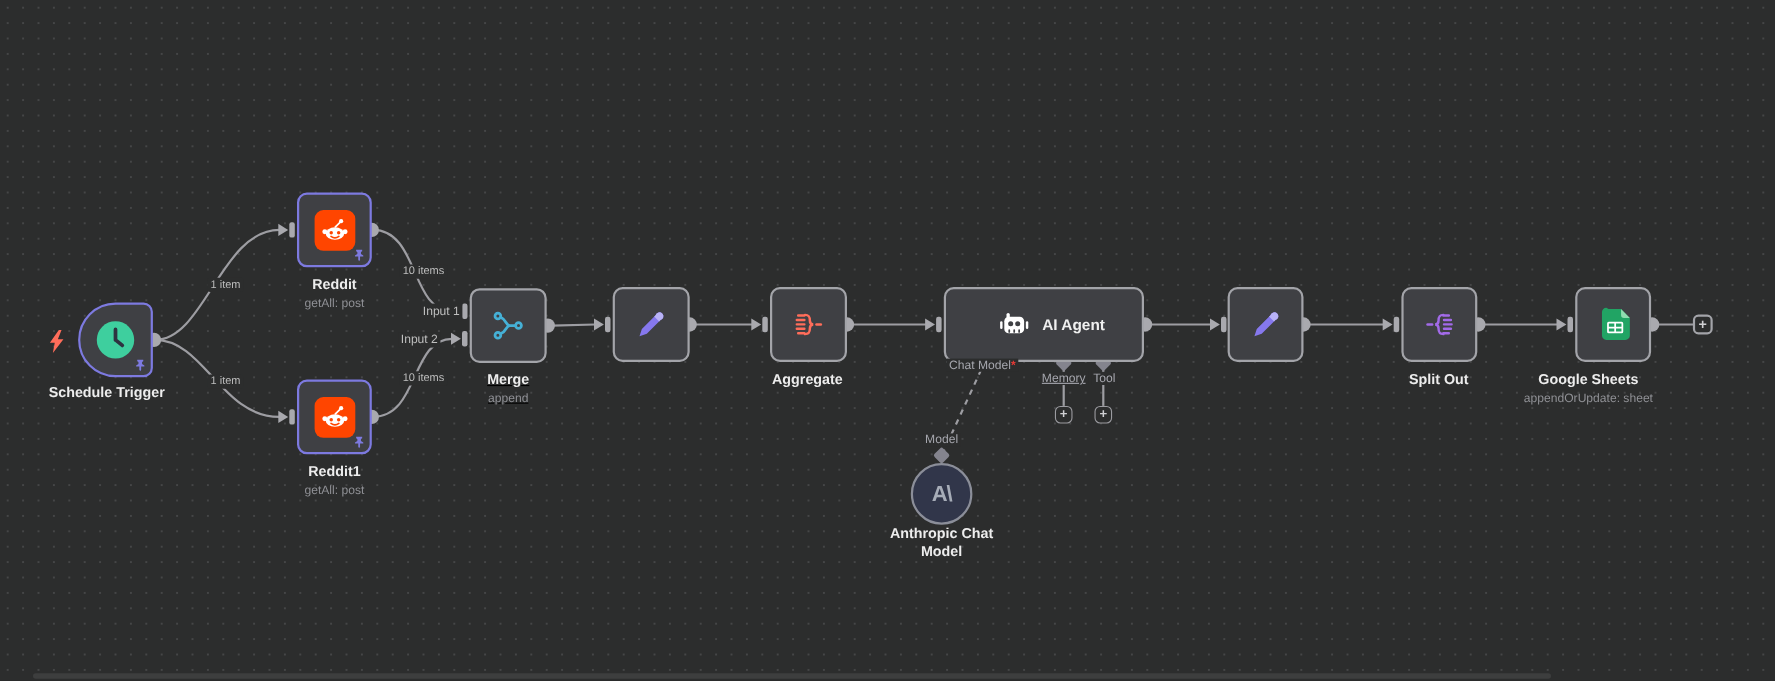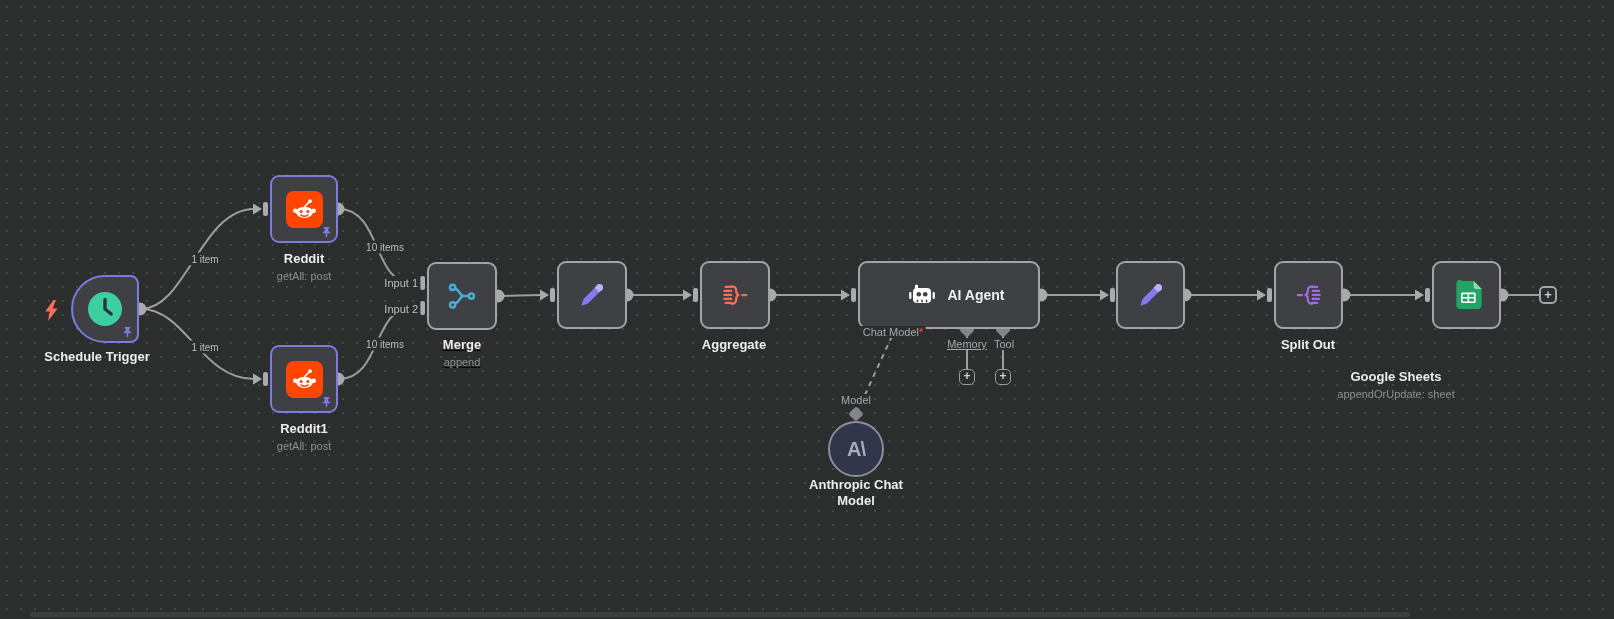--- a/index.html
+++ b/index.html
@@ -255,29 +255,29 @@
   <div class="node" style="left:1432px;top:261px;width:69px;height:68px;">
     <svg width="32" height="32" viewBox="0 0 24 24">
       <path d="M7 1.5 h8.5 L21.5 7.5 v12 a3 3 0 0 1 -3 3 h-13 a3 3 0 0 1 -3 -3 v-16 a3 3 0 0 1 3 -3 Z" fill="#21a464" transform="translate(1.5,0)"></path>
       <path d="M15.5 1.5 21.5 7.5 h-4 a2 2 0 0 1 -2 -2 Z" fill="#8fdcb0" transform="translate(1.5,0)"></path>
       <g stroke="#fff" stroke-width="1.2" fill="none" transform="translate(1.5,0)">
         <rect x="6.6" y="10.8" width="9.8" height="6.6" rx="0.5"></rect>
         <path d="M6.6 14.1 H16.4 M11.5 10.8 V17.4"></path>
       </g>
     </svg>
   </div>
-  <div class="nlabel" style="left:1316px;top:337px;margin-top:32px;">
+  <div class="nlabel" style="left:1364px;top:337px;">
     <div class="t">Google Sheets</div>
     <div class="s">appendOrUpdate: sheet</div>
   </div>
 
   <div class="add-node-btn" style="left:1539px;top:286px;">+</div>
 
   <div class="elabel" style="left:205px;top:259px;">1 item</div>
   <div class="elabel" style="left:205px;top:347px;">1 item</div>
   <div class="elabel" style="left:385px;top:247px;">10 items</div>
   <div class="elabel" style="left:385px;top:344px;">10 items</div>
   <div class="ilabel" style="left:420px;top:283px;">Input 1</div>
-  <div class="ilabel" style="left:420px;top:309px;">Input 2</div>
+  <div class="ilabel" style="left:400px;top:309px;">Input 2</div>
 
   <div class="hscroll"></div>
 
 </div>
 
 </body></html>

